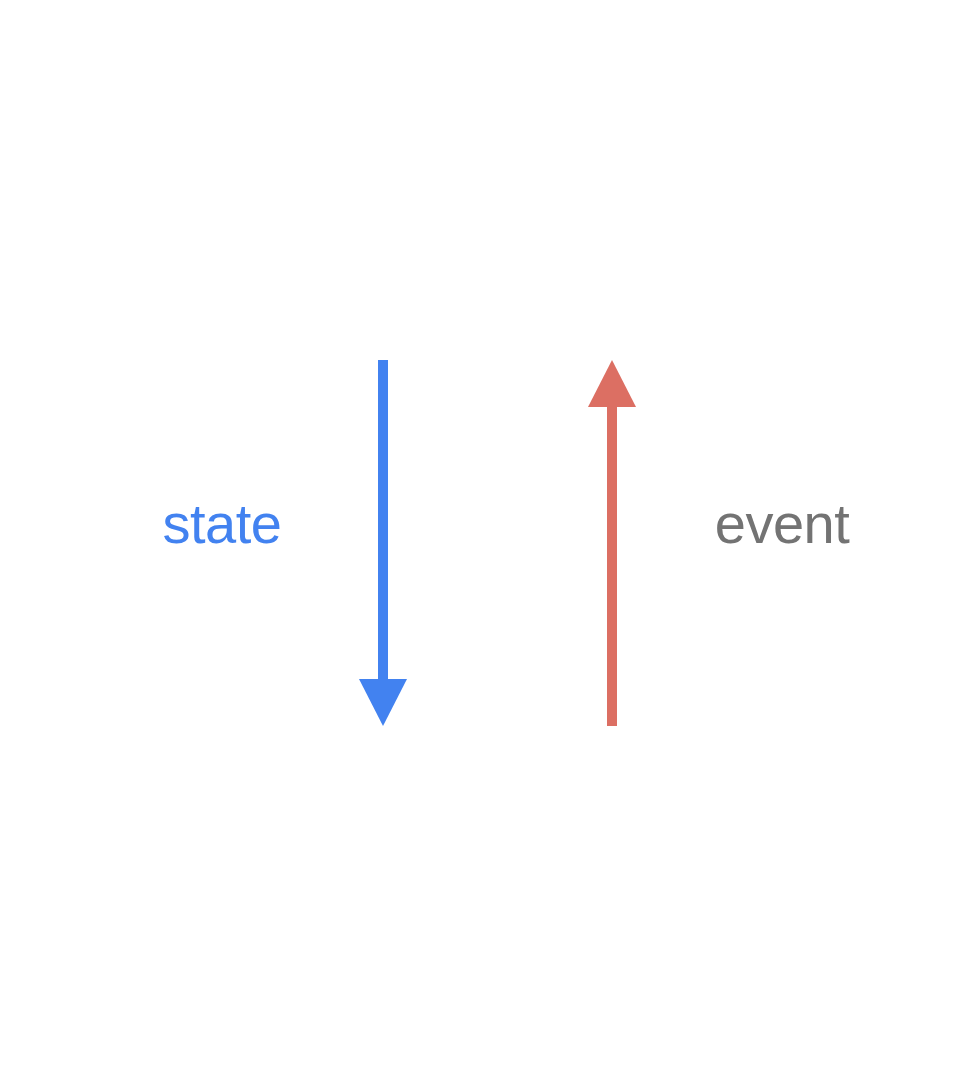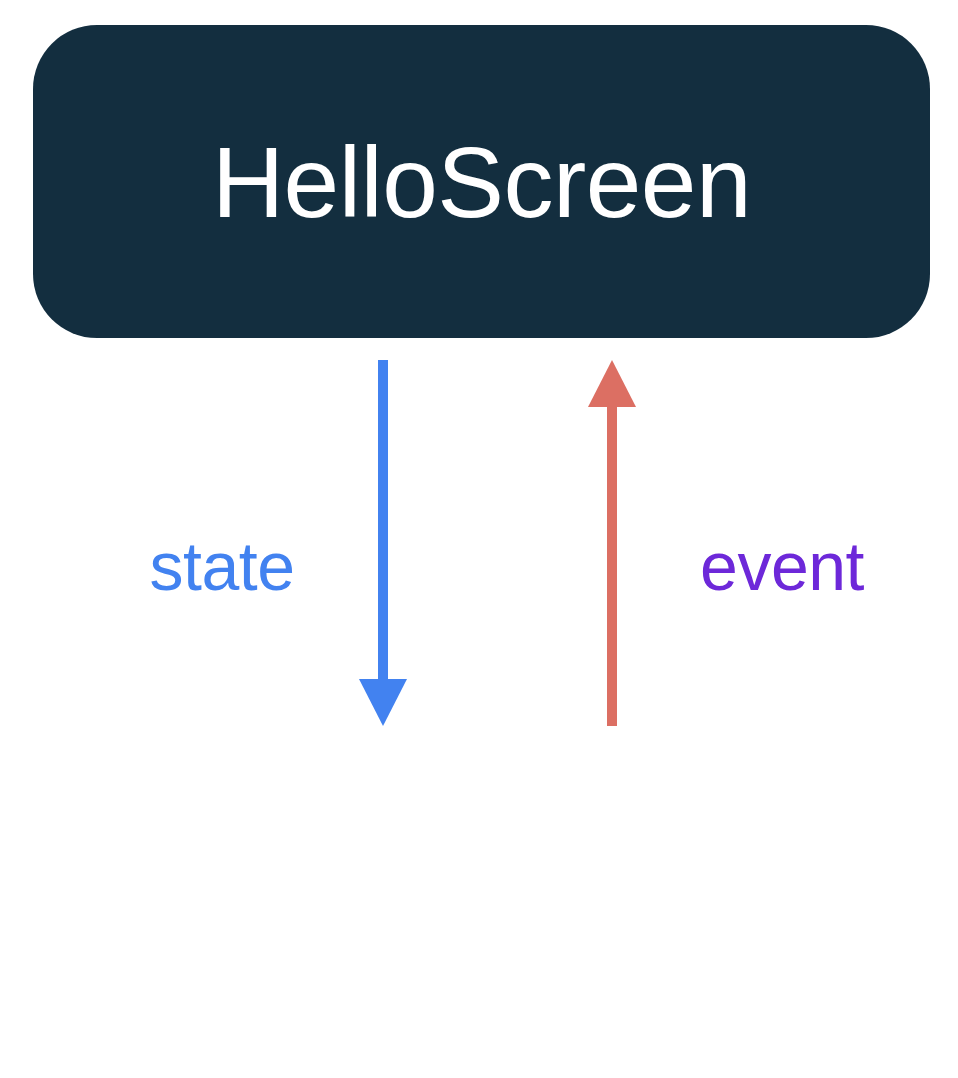--- a/index.html
+++ b/index.html
@@ -67,42 +67,38 @@
   .event-line {
     left: 607px;
     top: 401px;
     height: 325px;
   }
 
   .edge-label {
     position: absolute;
     width: 260px;
     top: 496px;
-    font-size: 68px;
+    font-size: 56px;
     line-height: 1;
     text-align: center;
     white-space: nowrap;
     letter-spacing: -0.5px;
-    margin-top: 36px;
   }
   .label-state { left: 92px; }
   .label-event { left: 652px; }
 </style>
 </head>
 <body>
 
 <div class="canvas">
 
-  <div class="node node-top" style="background: rgb(19, 46, 63);">
-    <span class="node-label" style="color: rgb(255, 255, 255);">HelloScreen</span>
-  </div>
 
   <div class="arrow-line state-line" style="background: rgb(66, 130, 240);"></div>
   <div class="arrow-head state-head" style="background: rgb(66, 130, 240);"></div>
 
   <div class="arrow-head event-head" style="background: rgb(220, 111, 99);"></div>
   <div class="arrow-line event-line" style="background: rgb(220, 111, 99);"></div>
 
   <div class="edge-label label-state" style="color: rgb(66, 130, 240);">state</div>
-  <div class="edge-label label-event" style="color: #6d28d9;">event</div>
+  <div class="edge-label label-event" style="color: #737373;">event</div>
 
 
 </div>
 
 </body></html>

